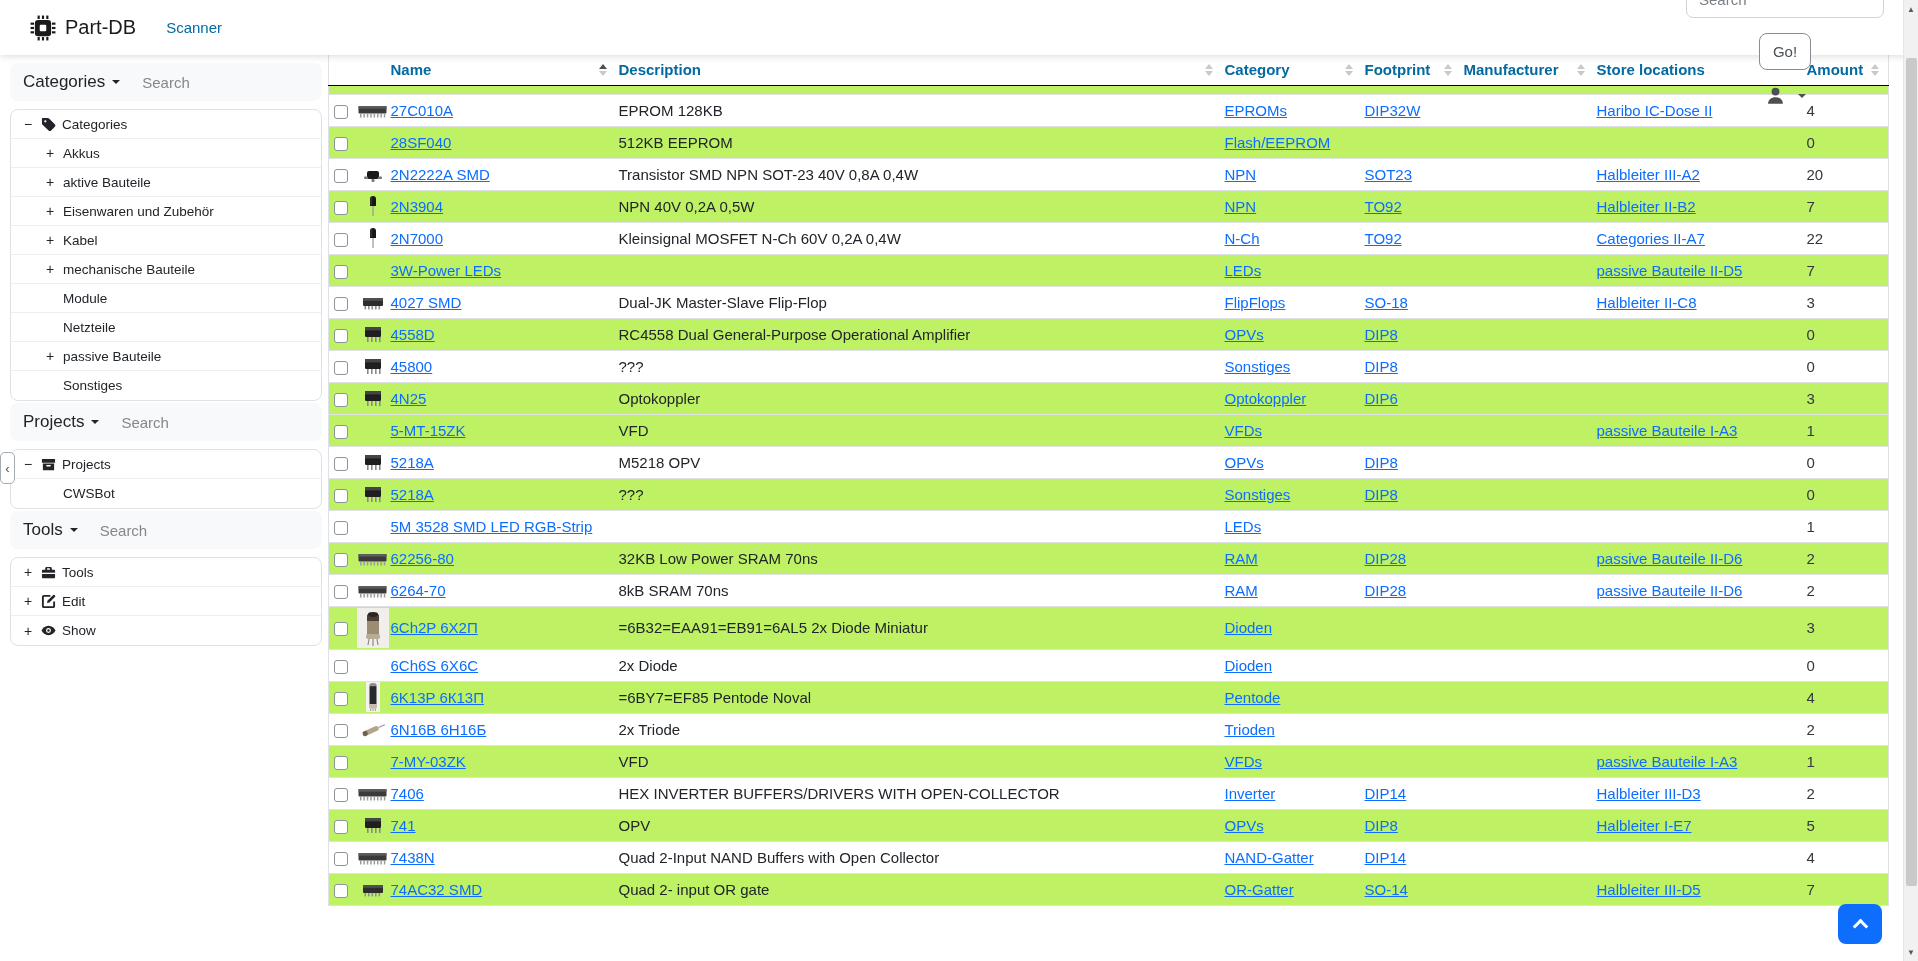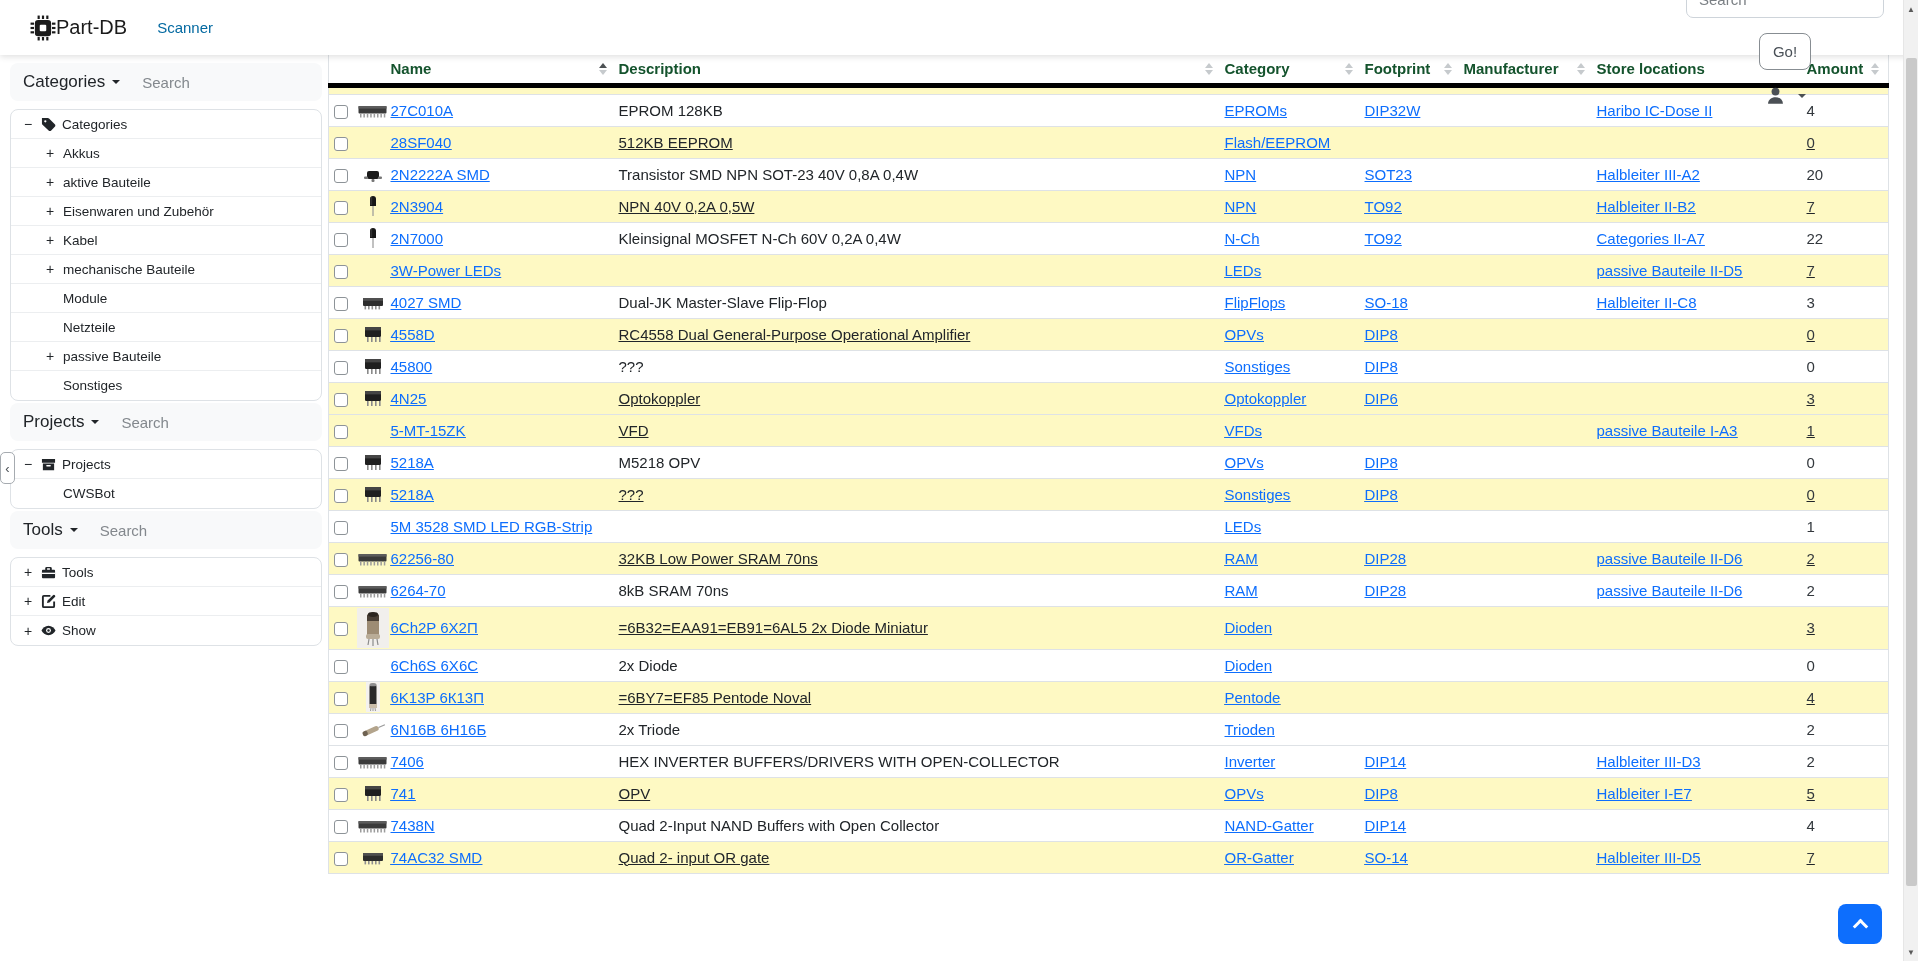--- a/index.html
+++ b/index.html
@@ -4,21 +4,21 @@
 <style>
   * { margin:0; padding:0; box-sizing:border-box; }
   html,body { background:#fff; }
   body { font-family:"Liberation Sans", sans-serif; color:#212529; }
   .app { position:relative; width:1918px; height:961px; overflow:hidden; background:#fff; }
 
   
   .navbar { position:absolute; top:0; left:0; width:1918px; height:55px; background:#fff;
             box-shadow:0 2px 6px rgba(0,0,0,.12); display:flex; align-items:center;
             padding:0 34px 0 30px; z-index:10; gap:30px; }
-  .brand { display:flex; align-items:center; font-size:20px; color:#1b1b1b; cursor:pointer; }
+  .brand { display:flex; align-items:center; gap:9px; font-size:20px; color:#1b1b1b; cursor:pointer; }
   .brand-icon { display:flex; color:#1b1b1b; }
   .nav-link { color:#0369a1; font-size:15px; text-decoration:none; cursor:pointer; }
   .nav-right { margin-left:auto; display:flex; align-items:center; gap:15px;flex-direction:column; }
   .search-options { font-size:15px; color:#212529; display:flex; align-items:center; cursor:pointer; }
   .caret { width:0; height:0; border-left:4px solid transparent; border-right:4px solid transparent;
            border-top:4.5px solid #212529; display:inline-block; margin-left:7px; }
   .nav-search { width:198px; height:37px; border:1px solid #ced4da; border-radius:7px; padding:0 12px;
                 font-size:15px; color:#212529; font-family:inherit; }
   .nav-search::placeholder { color:#7a7f84; }
   .go-btn { height:37px; padding:0 13px; border:1px solid #878d92; border-radius:8px; background:#fff;
@@ -43,31 +43,31 @@
   .exp { width:17px; font-size:14px; color:#212529; flex:none; }
   .ticon { margin-right:6px; display:flex; color:#212529; }
   .collapse-handle { position:absolute; left:0; top:452px; width:15px; height:32px; border:1px solid #a6abb0;
                      border-radius:5px; background:#fff; display:flex; align-items:center; justify-content:center;
                      font-size:13px; color:#4a4f54; z-index:5; cursor:pointer; }
 
   
   .main { position:absolute; left:328px; top:55px; }
   .parts-table { border-collapse:collapse; table-layout:fixed; width:1560px;
                  border-left:1px solid #dee2e6; border-right:1px solid #dee2e6; }
-  thead th { height:30px; border-bottom:5px solid #000000; font-size:15px; font-weight:700;
-             color:#14532d; text-align:left; padding:0; cursor:pointer; }
+  thead th { height:30px; border-bottom:1px solid #000000; font-size:15px; font-weight:700;
+             color:#0369a1; text-align:left; padding:0; cursor:pointer; }
   .thf { display:flex; align-items:center; justify-content:space-between; padding:0 10px 0 2px; }
   .sort { display:inline-flex; flex-direction:column; gap:2px; margin-left:8px; flex:none; }
   .sort i { display:block; width:0; height:0; border-left:4.5px solid transparent; border-right:4.5px solid transparent; }
   .sort .su { border-bottom:5.5px solid #c6cacd; }
   .sort .sd { border-top:5.5px solid #c6cacd; }
   .sort.asc .su { border-bottom-color:#4d5154; }
   tbody td { height:32px; border-bottom:1px solid #dee2e6; font-size:15px; color:#212529;
              padding:0 0 0 2px; vertical-align:middle; white-space:nowrap; overflow:hidden; }
-  tr.striped { background:#fef9c3;text-decoration:underline; }
+  tr.striped { background:#bef264; }
   tr.partial td { height:9px; }
   tr.tall td { height:43px; }
   td.c-check { padding-left:5px; }
   td.c-img { padding-left:0; text-align:center; }
   .cb { display:inline-block; width:14px; height:14px; border:1px solid #8d9398; border-radius:3px;
         background:#fff; vertical-align:middle; cursor:pointer; }
   .lnk { color:#0d6efd; text-decoration:underline; cursor:pointer; }
   .thumb { display:inline-flex; vertical-align:middle; }
   .amount { color:#33383d; }
 
@@ -715,20 +715,31 @@
                 </svg>
               </span></td>
             <td class="c-name"><a class="lnk">6N16B 6Н16Б</a></td>
             <td class="c-desc"><span>2x Triode</span></td>
             <td class="c-cat"><a class="lnk">Trioden</a></td>
             <td class="c-foot"></td>
             <td class="c-manu"></td>
             <td class="c-store"></td>
             <td class="c-amount"><span class="amount">2</span></td>
           </tr>
+          <tr class="striped">
+            <td class="c-check"><span class="cb"></span></td>
+            <td class="c-img"></td>
+            <td class="c-name"><a class="lnk">7-MY-03ZK</a></td>
+            <td class="c-desc"><span>VFD</span></td>
+            <td class="c-cat"><a class="lnk">VFDs</a></td>
+            <td class="c-foot"></td>
+            <td class="c-manu"></td>
+            <td class="c-store"><a class="lnk">passive Bauteile I-A3</a></td>
+            <td class="c-amount"><span class="amount">1</span></td>
+          </tr>
           <tr class="">
             <td class="c-check"><span class="cb"></span></td>
             <td class="c-img"><span class="thumb">
                 <svg width="32" height="17" viewBox="0 0 32 17">
                   <rect x="1.5" y="4" width="28" height="7.5" rx="1" fill="#3a3a3a"></rect>
                   <rect x="1.5" y="4" width="28" height="2.6" fill="#5c5c5c"></rect>
                   <g fill="#9b9b9b">
                     <rect x="3" y="11.5" width="1.5" height="4"></rect>
                     <rect x="6.4" y="11.5" width="1.5" height="4"></rect>
                     <rect x="9.8" y="11.5" width="1.5" height="4"></rect>

